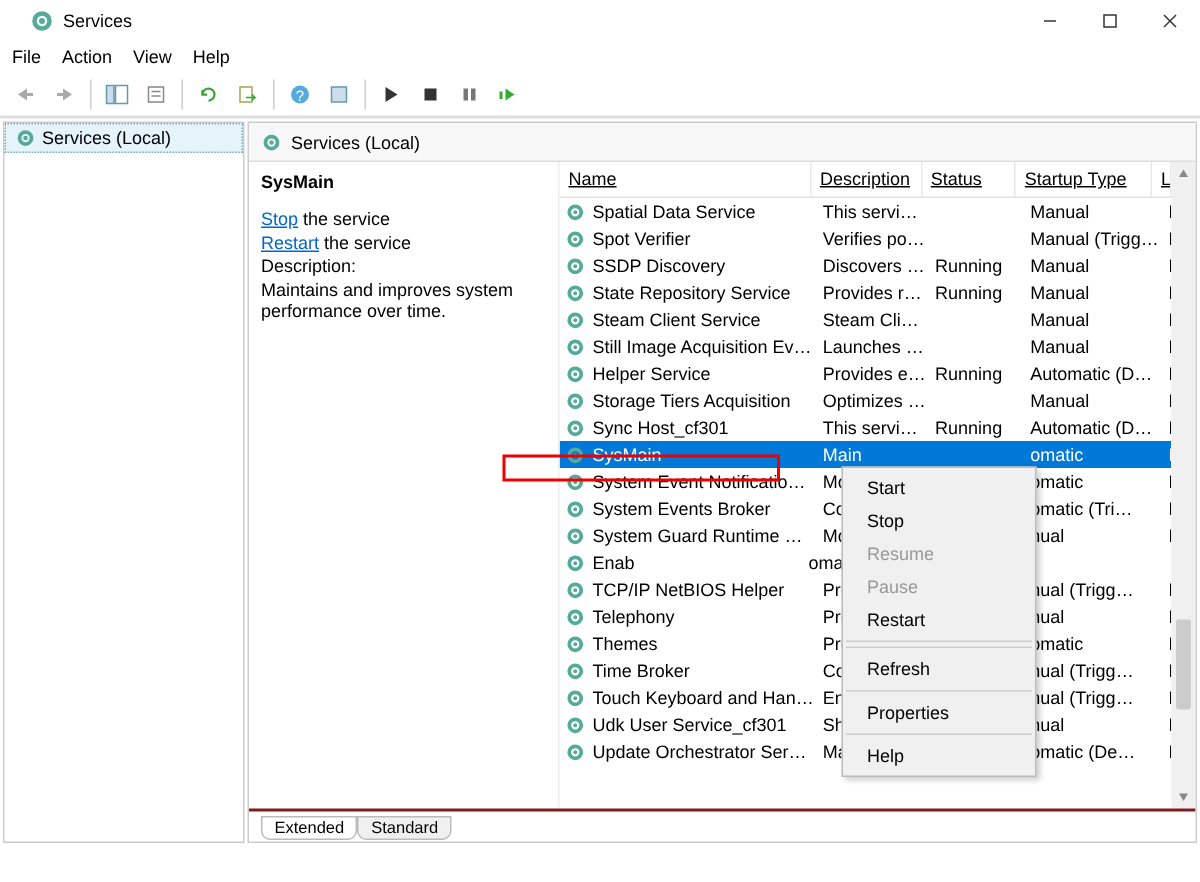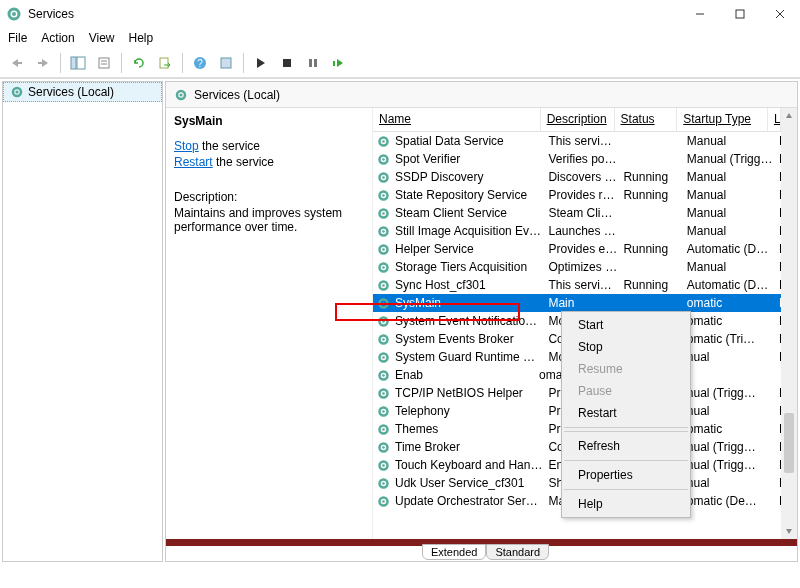--- a/index.html
+++ b/index.html
@@ -1,55 +1,55 @@
 <!DOCTYPE html>
 <html><head>
 <meta charset="utf-8">
 <style>
 * { box-sizing: border-box; font-family: "Segoe UI", Tahoma, sans-serif; }
 body { margin: 0; background: #fff; font-size: 12px; color: #000; width: 800px; height: 588px; overflow: hidden; position: relative; }
-.titlebar { height: 28px; display: flex; align-items: center; padding-left: 6px; }
+.titlebar { height: 28px; display: flex; align-items: center; padding-left: 20px; }
 .titlebar .title { margin-left: 6px; }
 .winbtns { margin-left: auto; display: flex; }
 .winbtn { width: 40px; height: 28px; display: flex; align-items: center; justify-content: center; }
 .menubar { height: 20px; display: flex; gap: 14px; padding-left: 8px; align-items: center; }
 .toolbar { height: 30px; display: flex; align-items: center; gap: 4px; padding-left: 6px; border-bottom: 1px solid #ddd; }
 .tbtn { width: 22px; height: 22px; display: flex; align-items: center; justify-content: center; border: 1px solid transparent; }
 .sep { width: 1px; height: 20px; background: #ccc; margin: 0 2px; }
 .body { display: flex; height: 486px; border-top: 1px solid #ddd; }
 .leftpane { width: 161px; border: 1px solid #ccc; margin: 2px 0 2px 2px; }
 .leftitem { display: flex; align-items: center; gap: 4px; padding: 2px 6px; background: #e5f3fb; border: 1px dotted #7ab; }
 .rightpane { flex: 1; border: 1px solid #ccc; margin: 2px; display: flex; flex-direction: column; overflow: hidden; }
 .rpheader { height: 26px; display: flex; align-items: center; gap: 6px; padding-left: 8px; border-bottom: 1px solid #ddd; background: #f8f8f8; }
 .content { flex: 1; display: flex; overflow: hidden; }
 .detail { width: 206px; padding: 6px 8px 0 8px; }
 .detail .svcname { font-weight: bold; margin-bottom: 10px; }
 .detail a { color: #0066cc; text-decoration: underline; cursor: pointer; }
-.detail .links { line-height: 16px; margin-bottom: 20px; }
+.detail .links { line-height: 16px; }
 .detail .desclabel { margin-bottom: 2px; }
 .listwrap { flex: 1; display: flex; flex-direction: column; border-left: 1px solid #eee; overflow: hidden; }
 .cols { display: flex; height: 24px; border-bottom: 1px solid #e0e0e0; background: #fff; }
 .col { padding: 4px 6px; border-right: 1px solid #e8e8e8; overflow: hidden; white-space: nowrap; text-overflow: ellipsis; text-decoration: underline; }
 .c-name { width: 178px; }
 .c-desc { width: 78px; }
 .c-status { width: 66px; }
 .c-start { width: 96px; }
 .c-log { flex: 1; }
 .rows { flex: 1; overflow: hidden; }
 .row { display: flex; height: 18px; align-items: center; }
 .row.sel { background: #0078d7; color: #fff; }
 .row .cell { padding: 0 2px 0 4px; overflow: hidden; white-space: nowrap; text-overflow: ellipsis; }
 .gear { width: 16px; height: 16px; display: inline-flex; align-items: center; justify-content: center; flex-shrink: 0; margin-left: 2px; }
 .hl { position: absolute; border: 2px solid #e00; pointer-events: none; }
 .ctxmenu { position: absolute; background: #f0f0f0; border: 1px solid #bbb; box-shadow: 2px 2px 4px rgba(0,0,0,.2); width: 130px; padding: 2px 0; }
 .ctxitem { height: 22px; display: flex; align-items: center; padding: 0 16px; }
 .ctxitem.dis { color: #999; }
 .ctxsep { height: 1px; background: #ccc; margin: 3px 2px; }
 .ctxarrow { margin-left: auto; font-size: 9px; }
-.tabs { height: 22px; display: flex; align-items: flex-end; padding-left: 8px; border-top: 7px solid #7f1d1d; justify-content: center; }
+.tabs { height: 22px; display: flex; align-items: flex-end; padding-left: 8px; border-top: 2px solid #7f1d1d; }
 .tab { border: 1px solid #bbb; border-top-left-radius: 0; border-bottom-left-radius: 6px; border-bottom-right-radius: 6px; padding: 1px 8px; font-size: 11px; background: #fff; position: relative; top: -1px; }
 .tab.back { background: #f0f0f0; }
 .scrollbar { width: 16px; background: #f0f0f0; display: flex; flex-direction: column; align-items: center; }
 .sbtn { width: 16px; height: 16px; display: flex; align-items: center; justify-content: center; }
 .thumb { width: 10px; background: #ccc; border-radius: 2px; }
 svg { display: block; }
 </style>
 </head>
 <body>
 

